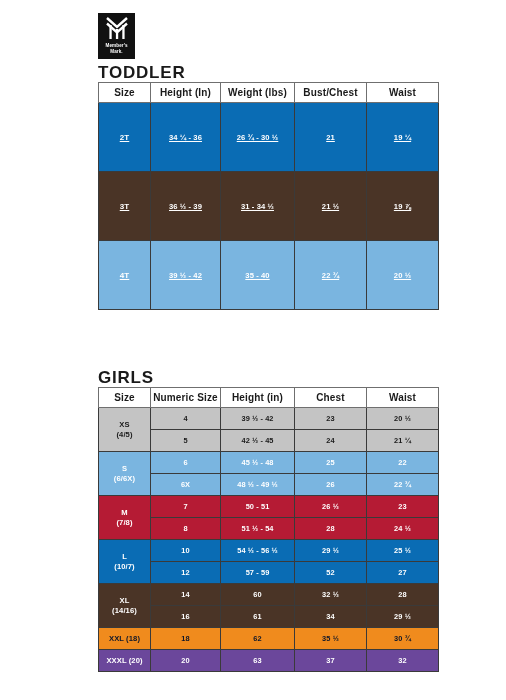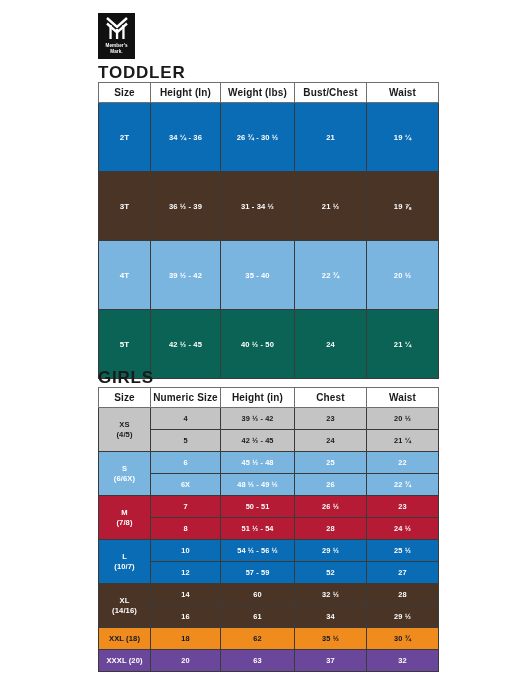--- a/index.html
+++ b/index.html
@@ -94,20 +94,21 @@
     line-height: 9px;
   }
 
   
   #toddler-table tbody td {
     height: 68px;
     font-size: 7.6px;
     font-weight: bold;
     letter-spacing: 0.1px;
     border-color: #3a3a3a;
+    text-decoration: underline;
   }
   #toddler-table tbody td.size-cell { font-size: 8px; }
 
   
   #girls-table tbody td {
     height: 21px;
     font-size: 7.4px;
     font-weight: bold;
     letter-spacing: 0.1px;
     border-color: #3a3a3a;
@@ -177,27 +178,20 @@
           <td class="">21 ½</td>
           <td class="">19 ⅞</td>
         </tr>
         <tr style="background: rgb(122, 181, 224); color: rgb(255, 255, 255);">
           <td class="size-cell">4T</td>
           <td class="">39 ½ - 42</td>
           <td class="">35 - 40</td>
           <td class="">22 ¾</td>
           <td class="">20 ½</td>
         </tr>
-        <tr style="background: rgb(10, 99, 84); color: rgb(255, 255, 255);">
-          <td class="size-cell">5T</td>
-          <td class="">42 ½ - 45</td>
-          <td class="">40 ½ - 50</td>
-          <td class="">24</td>
-          <td class="">21 ¼</td>
-        </tr>
       </tbody>
   </table>
 
   <div class="section-title" id="girls-title">GIRLS</div>
 
   <table id="girls-table">
     <colgroup>
       <col class="c1">
         <col class="c2">
         <col class="c3">

